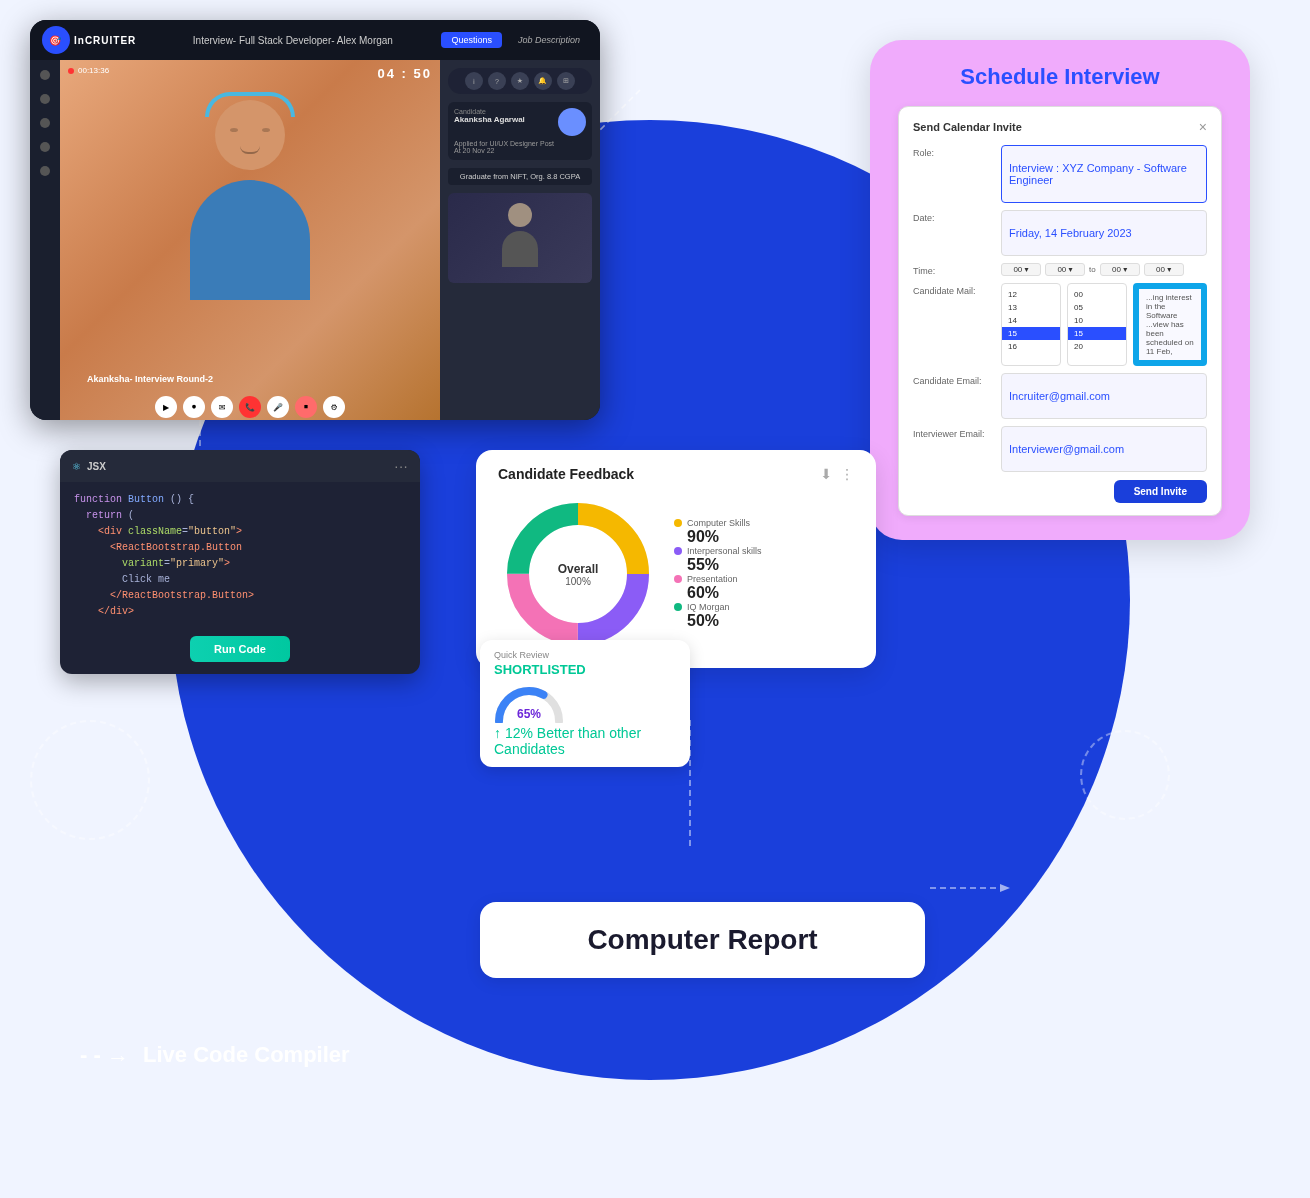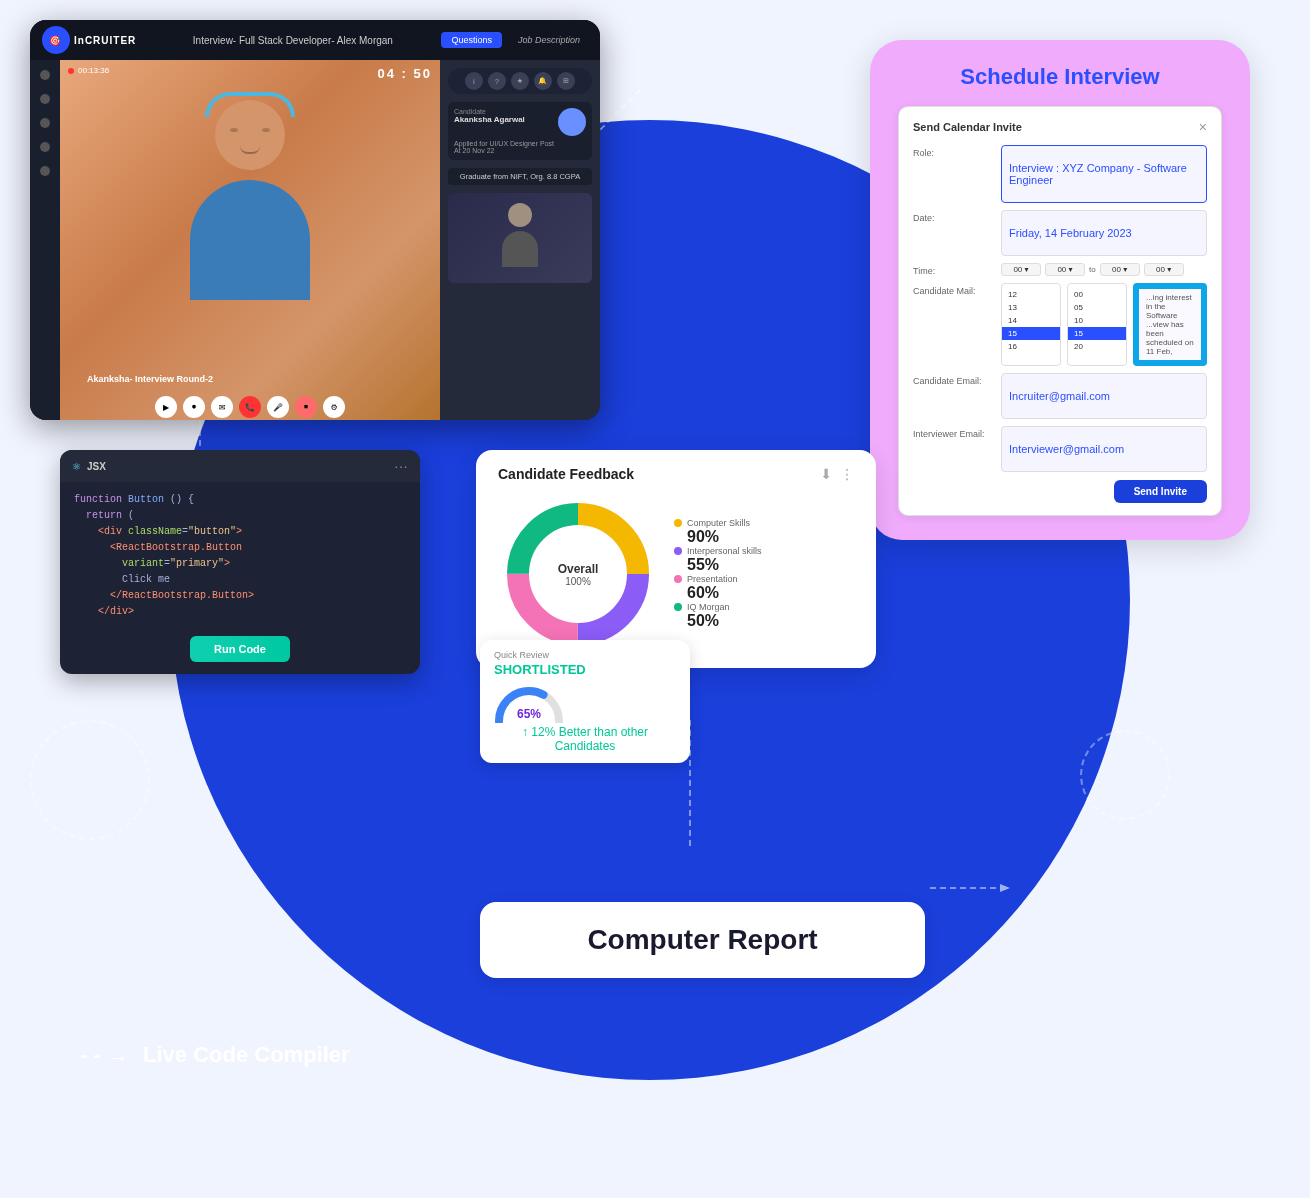--- a/index.html
+++ b/index.html
@@ -604,24 +604,23 @@
     .gauge-pct {
       position: absolute;
       bottom: 0;
       left: 50%;
       transform: translateX(-50%);
       font-size: 12px;
       font-weight: 800;
       color: #6d28d9;
     }
     .qr-improvement {
-      font-size: 12px;
+      font-size: 14px;
       color: #00c896;
       margin-top: 4px;
-      text-align: center;
     }
 
     
     .feedback-report-label {
       position: absolute;
       bottom: 220px;
       left: 480px;
       width: 445px;
       background: white;
       border-radius: 16px;

